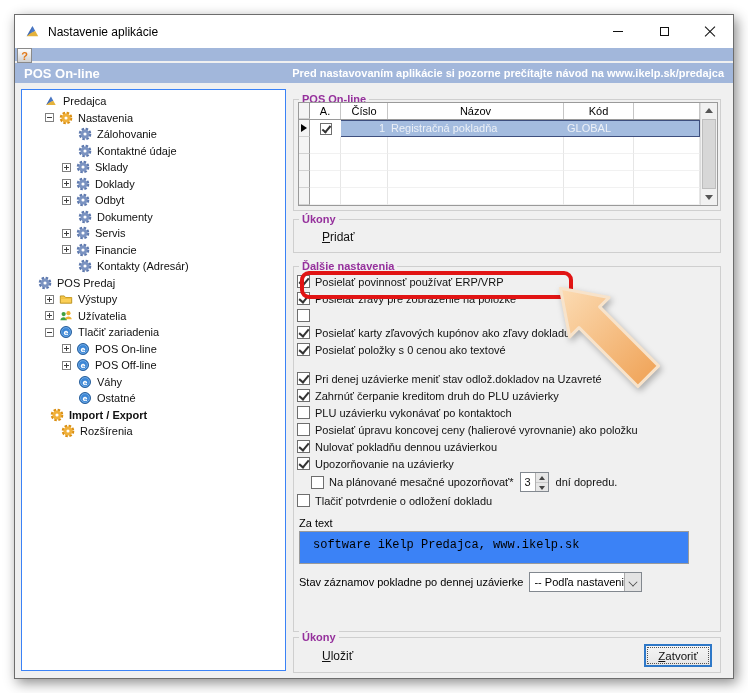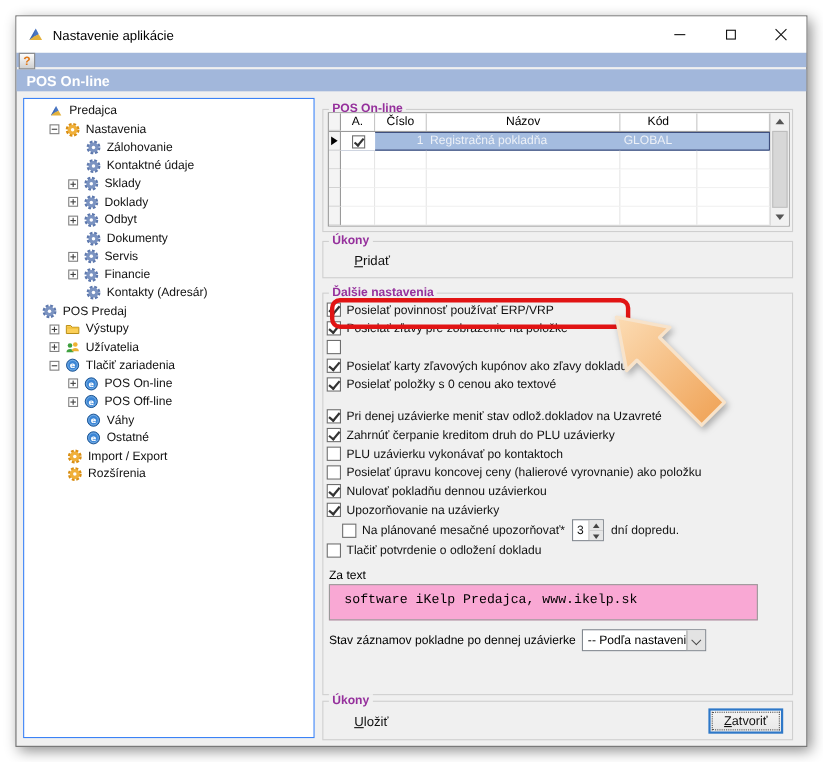--- a/index.html
+++ b/index.html
@@ -89,21 +89,21 @@
   .spin-val{flex:1;text-align:center;font-size:11px;line-height:18px;}
   .spin-btns{width:13px;border-left:1px solid #b0b0b0;display:flex;flex-direction:column;}
   .spin-up,.spin-down{flex:1;background:#e6e6e6;position:relative;}
   .spin-up{border-bottom:1px solid #c8c8c8;}
   .spin-up::after,.spin-down::after{content:"";position:absolute;left:3px;}
   .spin-up::after{top:3px;border-left:3px solid transparent;border-right:3px solid transparent;border-bottom:4px solid #444;}
   .spin-down::after{top:3px;border-left:3px solid transparent;border-right:3px solid transparent;border-top:4px solid #444;}
   .spin-suffix{margin-left:7px;}
   
   .za-label{margin:8px 0 2px 5px;font-size:11px;}
-  .textbox{margin-left:5px;width:390px;height:33px;background:#f9a8d4;border:1px solid #9a9a9a;
+  .textbox{margin-left:5px;width:390px;height:33px;background:#3b82f6;border:1px solid #9a9a9a;
     font-family:"Liberation Mono","DejaVu Sans Mono",monospace;font-size:12px;padding:6px 4px 0 13px;
     white-space:pre;overflow:hidden;}
   .state-row{margin:8px 0 0 5px;display:flex;align-items:center;font-size:11px;}
   .combo{margin-left:6px;width:113px;height:20px;border:1px solid #82888f;background:#fff;display:flex;flex:none;}
   .combo-text{flex:1;font-size:11px;line-height:18px;padding-left:4px;white-space:nowrap;overflow:hidden;}
   .combo-btn{width:17px;background:#e3e3e3;border-left:1px solid #ababab;position:relative;}
   .combo-btn::after{content:"";position:absolute;left:4px;top:5px;width:7px;height:7px;
     border:solid #444;border-width:0 0 1.5px 1.5px;transform:rotate(-45deg) scale(.8);}
   
   .close-btn{position:absolute;right:8px;top:6px;width:68px;height:23px;
@@ -142,20 +142,21 @@
         </div>
     </div>
   </div>
 
   <div class="strip">
     <button class="help-btn">?</button>
   </div>
 
   <div class="header">
     <span class="header-title">POS On-line</span>
+    <span class="header-notice">Pred nastavovaním aplikácie si pozorne prečítajte návod na www.ikelp.sk/predajca</span>
   </div>
 
   <div class="content">
 
     <div class="tree-panel" id="tree">
         <div class="tree-row" style="padding-left: 6px;">
           <span class="expand-spacer"></span>
           <span class="ticon">
             <svg viewBox="0 0 16 16">
               <path d="M2.5 12.5 L8 2.8 L10.6 7.6 Z" fill="#4a77c4"></path>
@@ -356,21 +357,21 @@
           <span class="expand-spacer"></span>
           <span class="ticon">
             <svg viewBox="0 0 16 16">
               <circle cx="8" cy="8" r="6.3" fill="#3b86d6" stroke="#17508f"></circle>
               <circle cx="8" cy="8" r="5" fill="none" stroke="#9cc6ee" opacity="0.6"></circle>
               <text x="8" y="11.2" text-anchor="middle" font-size="8.5" font-family="DejaVu Sans, sans-serif" font-weight="bold" fill="#fff">e</text>
             </svg>
           </span>
           <span>Ostatné</span>
         </div>
-        <div class="tree-row" style="padding-left: 23px;">
+        <div class="tree-row" style="padding-left: 12px; font-weight: bold;">
           <span class="expand-spacer"></span>
           <span class="ticon">
             <svg viewBox="0 0 16 16">
               <circle cx="8" cy="8" r="5" fill="none" stroke="#d98e12" stroke-width="4.4" stroke-dasharray="2.4 1.53"></circle>
               <circle cx="8" cy="8" r="5.2" fill="#f0b03a"></circle>
               <circle cx="8" cy="8" r="1.8" fill="#ffffff"></circle>
             </svg>
           </span>
           <span>Import / Export</span>
         </div>

